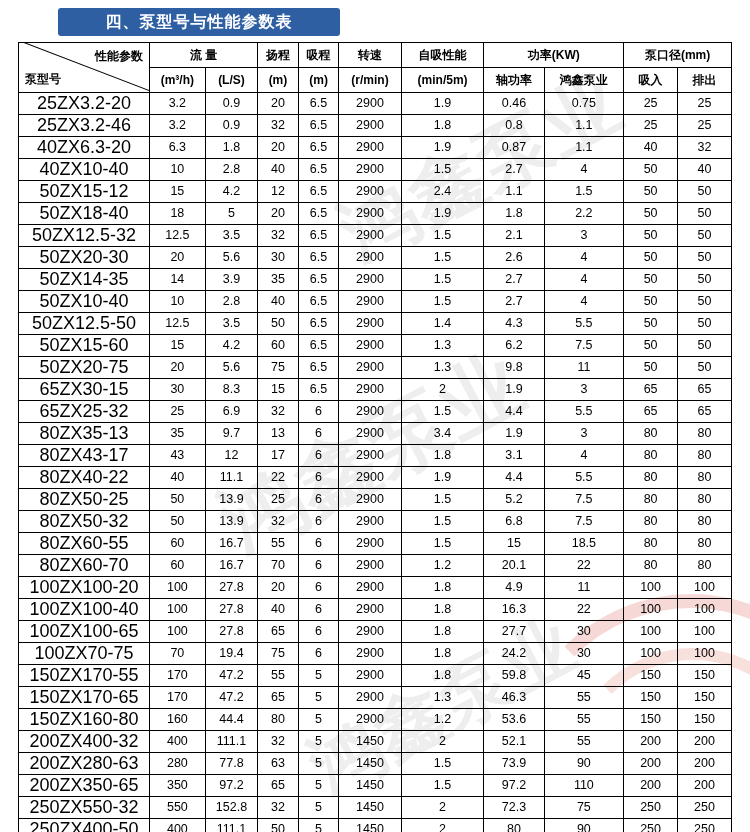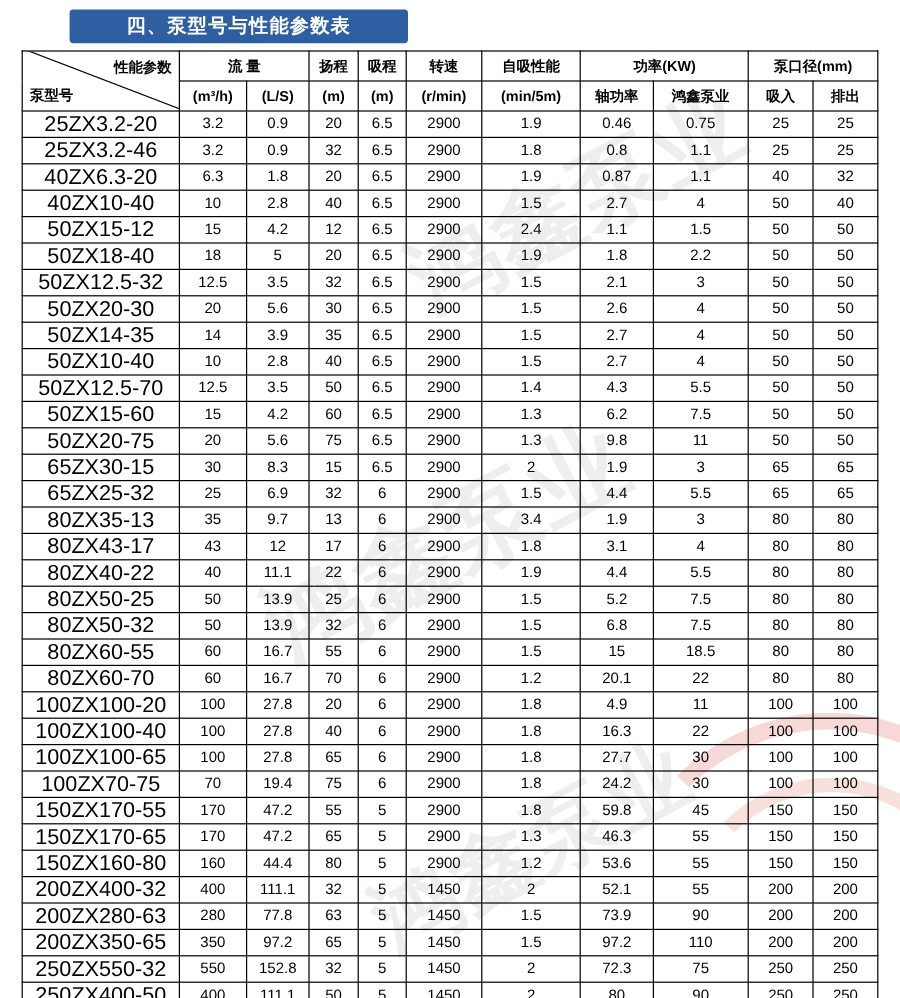--- a/index.html
+++ b/index.html
@@ -329,21 +329,21 @@
           <td class="num">40</td>
           <td class="num">6.5</td>
           <td class="num">2900</td>
           <td class="num">1.5</td>
           <td class="num">2.7</td>
           <td class="num">4</td>
           <td class="num">50</td>
           <td class="num">50</td>
         </tr>
         <tr>
-          <td class="model">50ZX12.5-70</td>
+          <td class="model">50ZX12.5-50</td>
           <td class="num">12.5</td>
           <td class="num">3.5</td>
           <td class="num">50</td>
           <td class="num">6.5</td>
           <td class="num">2900</td>
           <td class="num">1.4</td>
           <td class="num">4.3</td>
           <td class="num">5.5</td>
           <td class="num">50</td>
           <td class="num">50</td>

